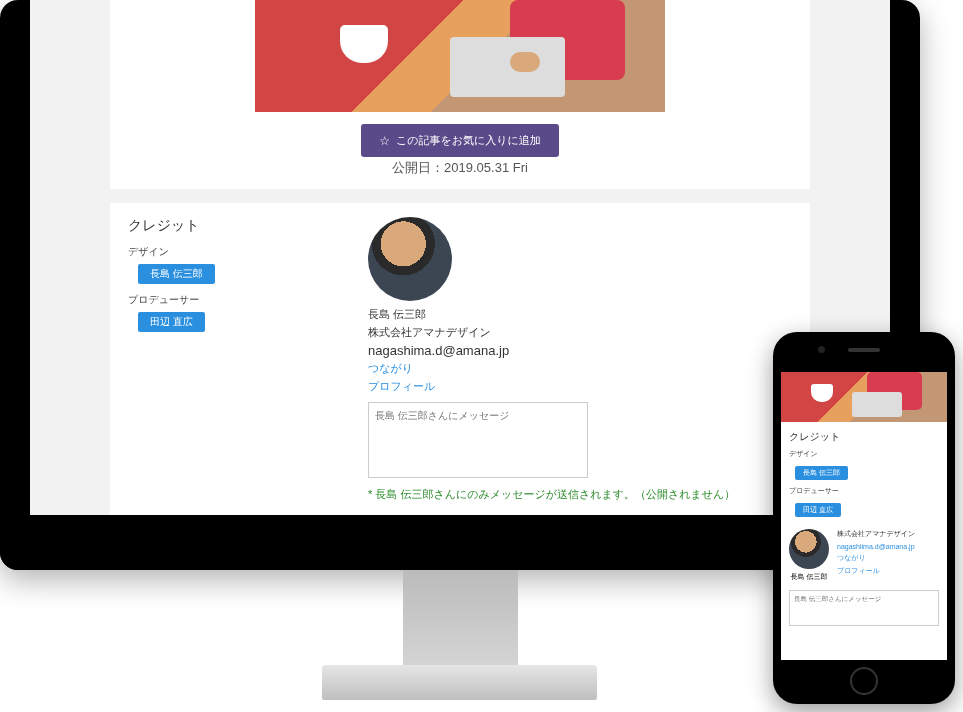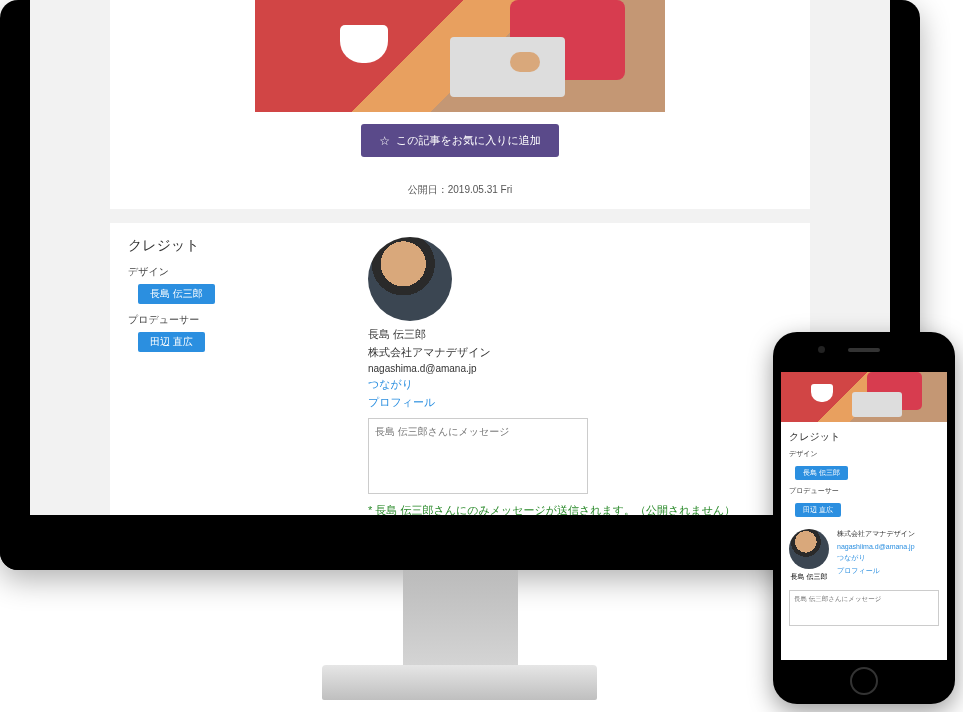--- a/index.html
+++ b/index.html
@@ -15,32 +15,32 @@
 
 .d-content{width:700px;margin:0 auto;background:#fff}
 .d-hero{height:112px;background:linear-gradient(135deg,#d14545 40%,#e8a05f 40%,#e8a05f 55%,#c49774 55%);width:410px;margin:0 auto;position:relative}
 .d-hero .mug{position:absolute;left:85px;top:25px;width:48px;height:38px;background:#fff;border-radius:5px 5px 22px 22px}
 .d-hero .laptop{position:absolute;right:100px;bottom:15px;width:115px;height:60px;background:#ddd;border-radius:4px}
 .d-hero .hand{position:absolute;right:125px;bottom:40px;width:30px;height:20px;background:#d9a87b;border-radius:10px}
 .d-hero .torso{position:absolute;right:40px;top:0;width:115px;height:80px;background:#d73c4f;border-radius:8px}
 .d-center{text-align:center;padding:12px 0}
 .d-fav{display:inline-flex;align-items:center;gap:6px;background:#5a4a8a;color:#fff;font-size:11px;padding:9px 18px;border-radius:3px;border:none;cursor:pointer}
 .d-fav .star{font-size:12px}
-.d-pub{font-size:10px;color:#555;margin-top:26px}
+.d-pub{font-size:13px;color:#555;margin-top:2px}
 .d-sep{height:14px}
 .d-body{display:flex;background:#fff;padding:14px 18px}
 .d-left{width:240px}
 .d-sect{font-size:14px;color:#333;margin-bottom:10px}
 .d-role{font-size:10px;color:#444;margin:3px 0}
 .d-tag{display:inline-block;background:#2b8fe0;color:#fff;font-size:10px;padding:3px 12px;border-radius:2px;margin:2px 0 6px 10px;cursor:pointer}
 .d-right{flex:1}
 .d-avatar{width:84px;height:84px;border-radius:50%;background:radial-gradient(circle at 42% 32%,#d9a87b 0,#d9a87b 30%,#2a2a2a 30%,#2a2a2a 42%,#3b4652 42%);margin-bottom:6px}
 .d-name{font-size:11px;color:#333;margin-bottom:3px}
 .d-comp{font-size:11px;color:#333;margin-bottom:3px}
-.d-mail{font-size:10px;color:#333;margin-bottom:3px}
+.d-mail{font-size:13px;color:#333;margin-bottom:3px}
 .d-link{font-size:11px;color:#2b8fe0;margin-bottom:3px;cursor:pointer}
 .d-msg{width:220px;height:76px;border:1px solid #ccc;font-size:10px;padding:6px;margin-top:5px;resize:none}
 .d-note{font-size:11px;color:#2a8a2a;margin-top:5px}
 
 
 .phone{position:absolute;right:8px;top:332px;width:182px;height:372px;background:#000;border-radius:24px;box-shadow:0 8px 25px rgba(0,0,0,.4)}
 .phone-top{position:absolute;left:0;right:0;top:0;height:40px}
 .phone-speaker{position:absolute;left:50%;top:16px;transform:translateX(-50%);width:32px;height:4px;background:#333;border-radius:2px}
 .phone-cam{position:absolute;left:45px;top:14px;width:7px;height:7px;background:#222;border-radius:50%}
 .phone-screen{position:absolute;left:8px;right:8px;top:40px;bottom:44px;background:#fff;overflow:hidden}

